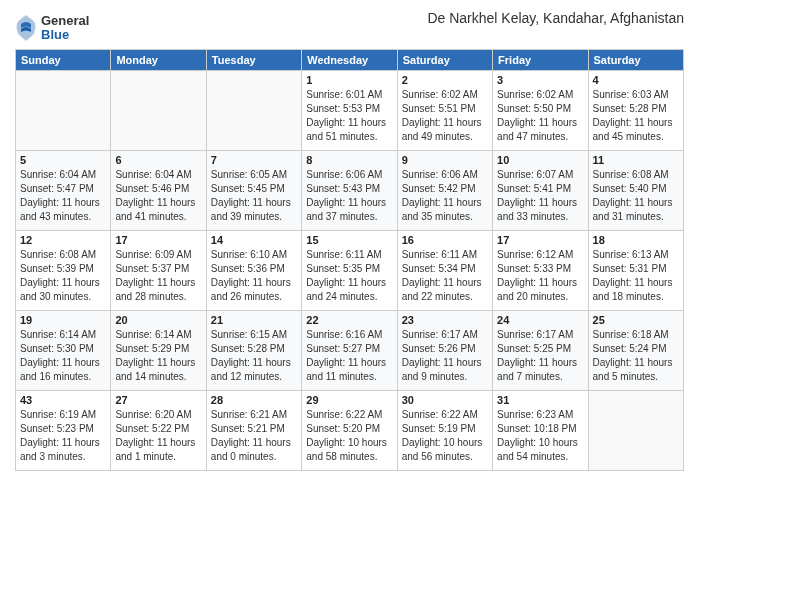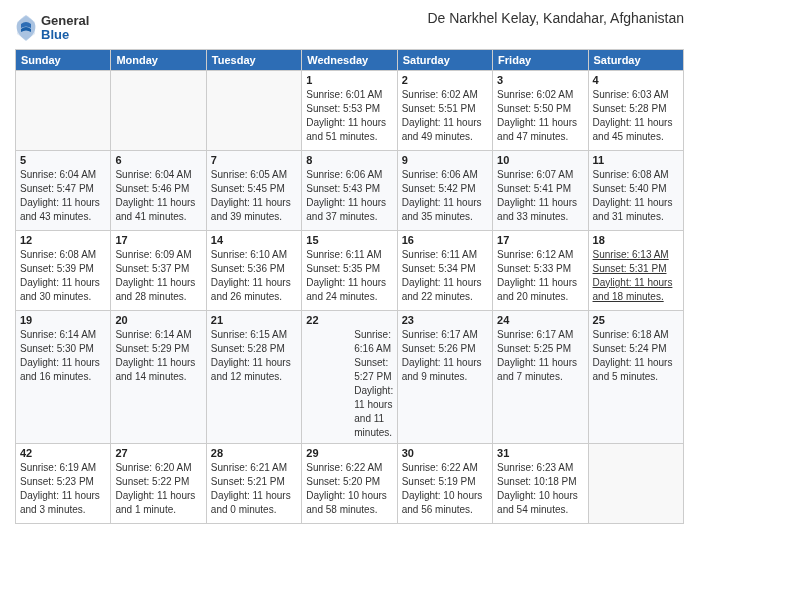--- a/index.html
+++ b/index.html
@@ -253,21 +253,21 @@
           </td>
           <td>
             <div class="day-number">17</div>
             <div class="day-info" style="white-space: pre-line;">Sunrise: 6:12 AM
 Sunset: 5:33 PM
 Daylight: 11 hours
 and 20 minutes.</div>
           </td>
           <td>
             <div class="day-number">18</div>
-            <div class="day-info" style="white-space: pre-line; text-decoration: underline;">Sunrise: 6:13 AM
+            <div class="day-info" style="white-space: pre-line;">Sunrise: 6:13 AM
 Sunset: 5:31 PM
 Daylight: 11 hours
 and 18 minutes.</div>
           </td>
         </tr>
         <tr>
           <td>
             <div class="day-number">19</div>
             <div class="day-info" style="white-space: pre-line;">Sunrise: 6:14 AM
 Sunset: 5:30 PM
@@ -283,21 +283,21 @@
           </td>
           <td>
             <div class="day-number">21</div>
             <div class="day-info" style="white-space: pre-line;">Sunrise: 6:15 AM
 Sunset: 5:28 PM
 Daylight: 11 hours
 and 12 minutes.</div>
           </td>
           <td>
             <div class="day-number">22</div>
-            <div class="day-info" style="white-space: pre-line; margin-left: 48px;">Sunrise: 6:16 AM
+            <div class="day-info" style="white-space: pre-line;">Sunrise: 6:16 AM
 Sunset: 5:27 PM
 Daylight: 11 hours
 and 11 minutes.</div>
           </td>
           <td>
             <div class="day-number">23</div>
             <div class="day-info" style="white-space: pre-line;">Sunrise: 6:17 AM
 Sunset: 5:26 PM
 Daylight: 11 hours
 and 9 minutes.</div>
@@ -312,21 +312,21 @@
           <td>
             <div class="day-number">25</div>
             <div class="day-info" style="white-space: pre-line;">Sunrise: 6:18 AM
 Sunset: 5:24 PM
 Daylight: 11 hours
 and 5 minutes.</div>
           </td>
         </tr>
         <tr>
           <td>
-            <div class="day-number">42</div>
+            <div class="day-number">43</div>
             <div class="day-info" style="white-space: pre-line;">Sunrise: 6:19 AM
 Sunset: 5:23 PM
 Daylight: 11 hours
 and 3 minutes.</div>
           </td>
           <td>
             <div class="day-number">27</div>
             <div class="day-info" style="white-space: pre-line;">Sunrise: 6:20 AM
 Sunset: 5:22 PM
 Daylight: 11 hours

